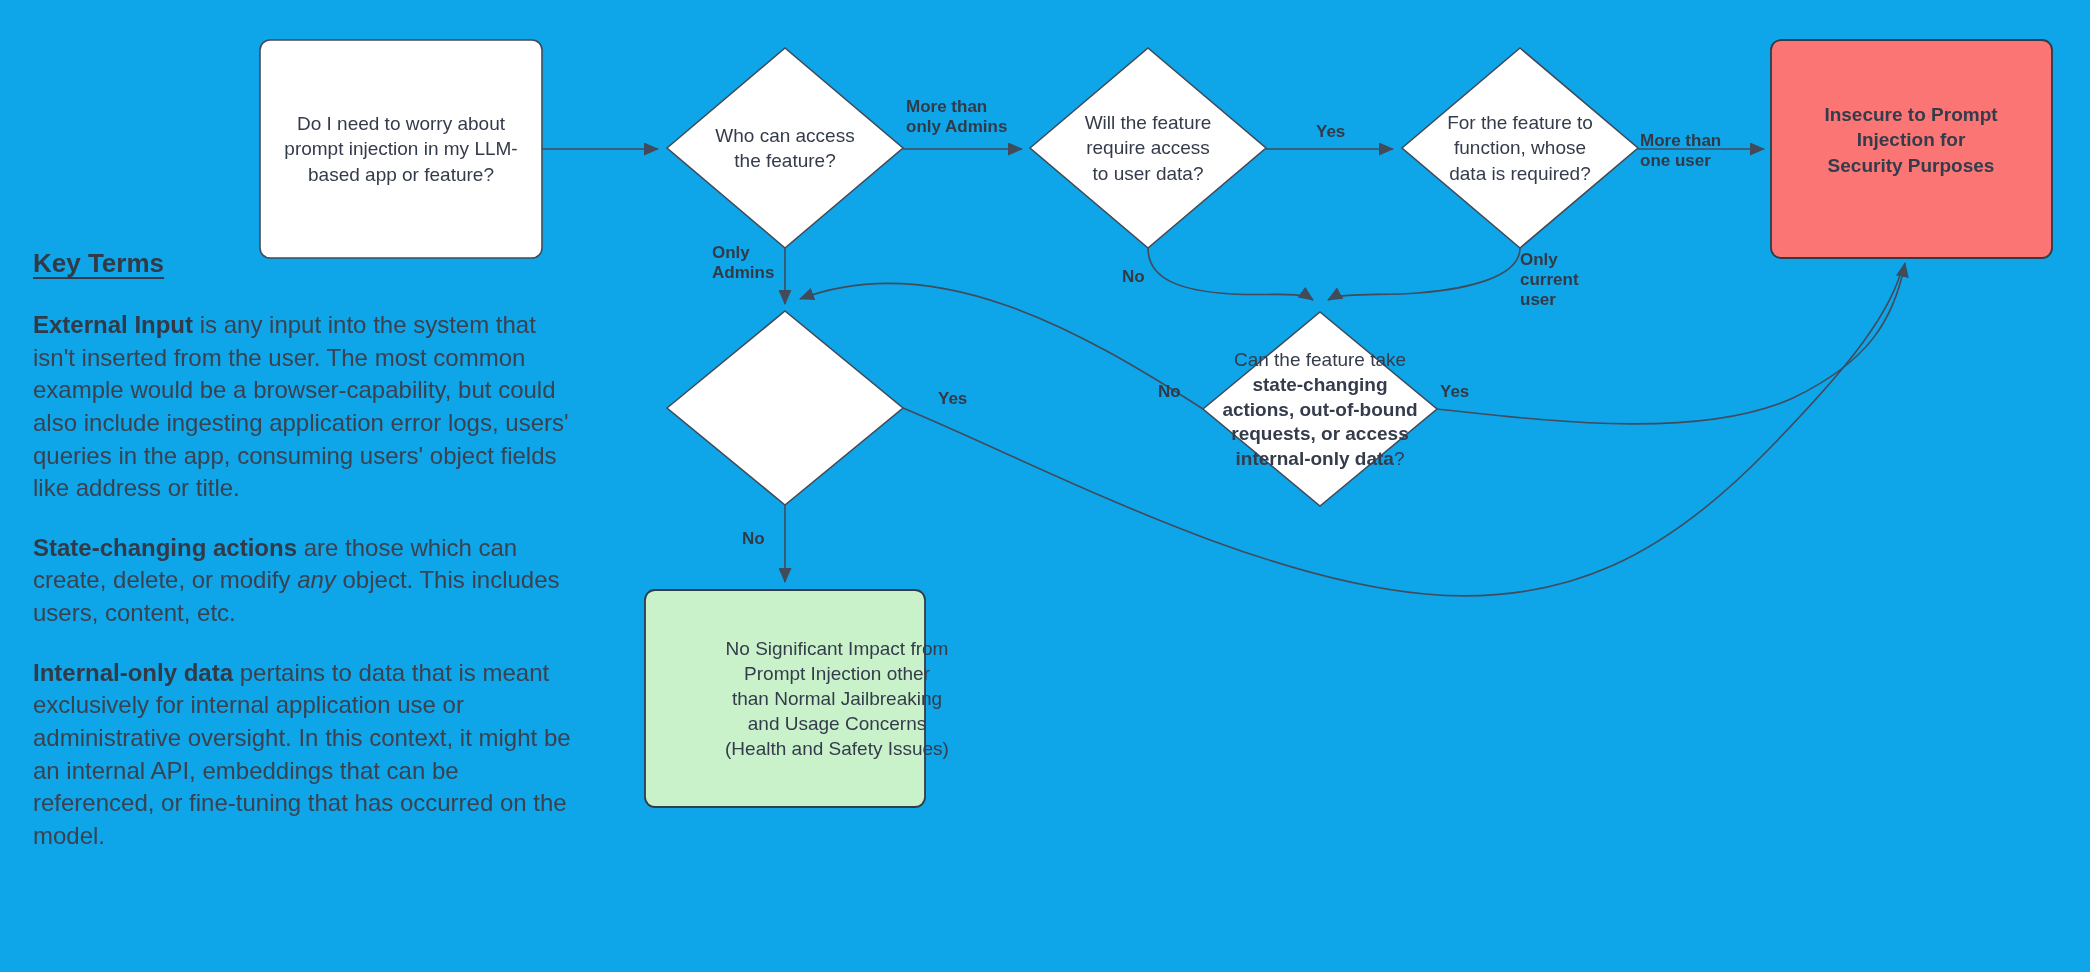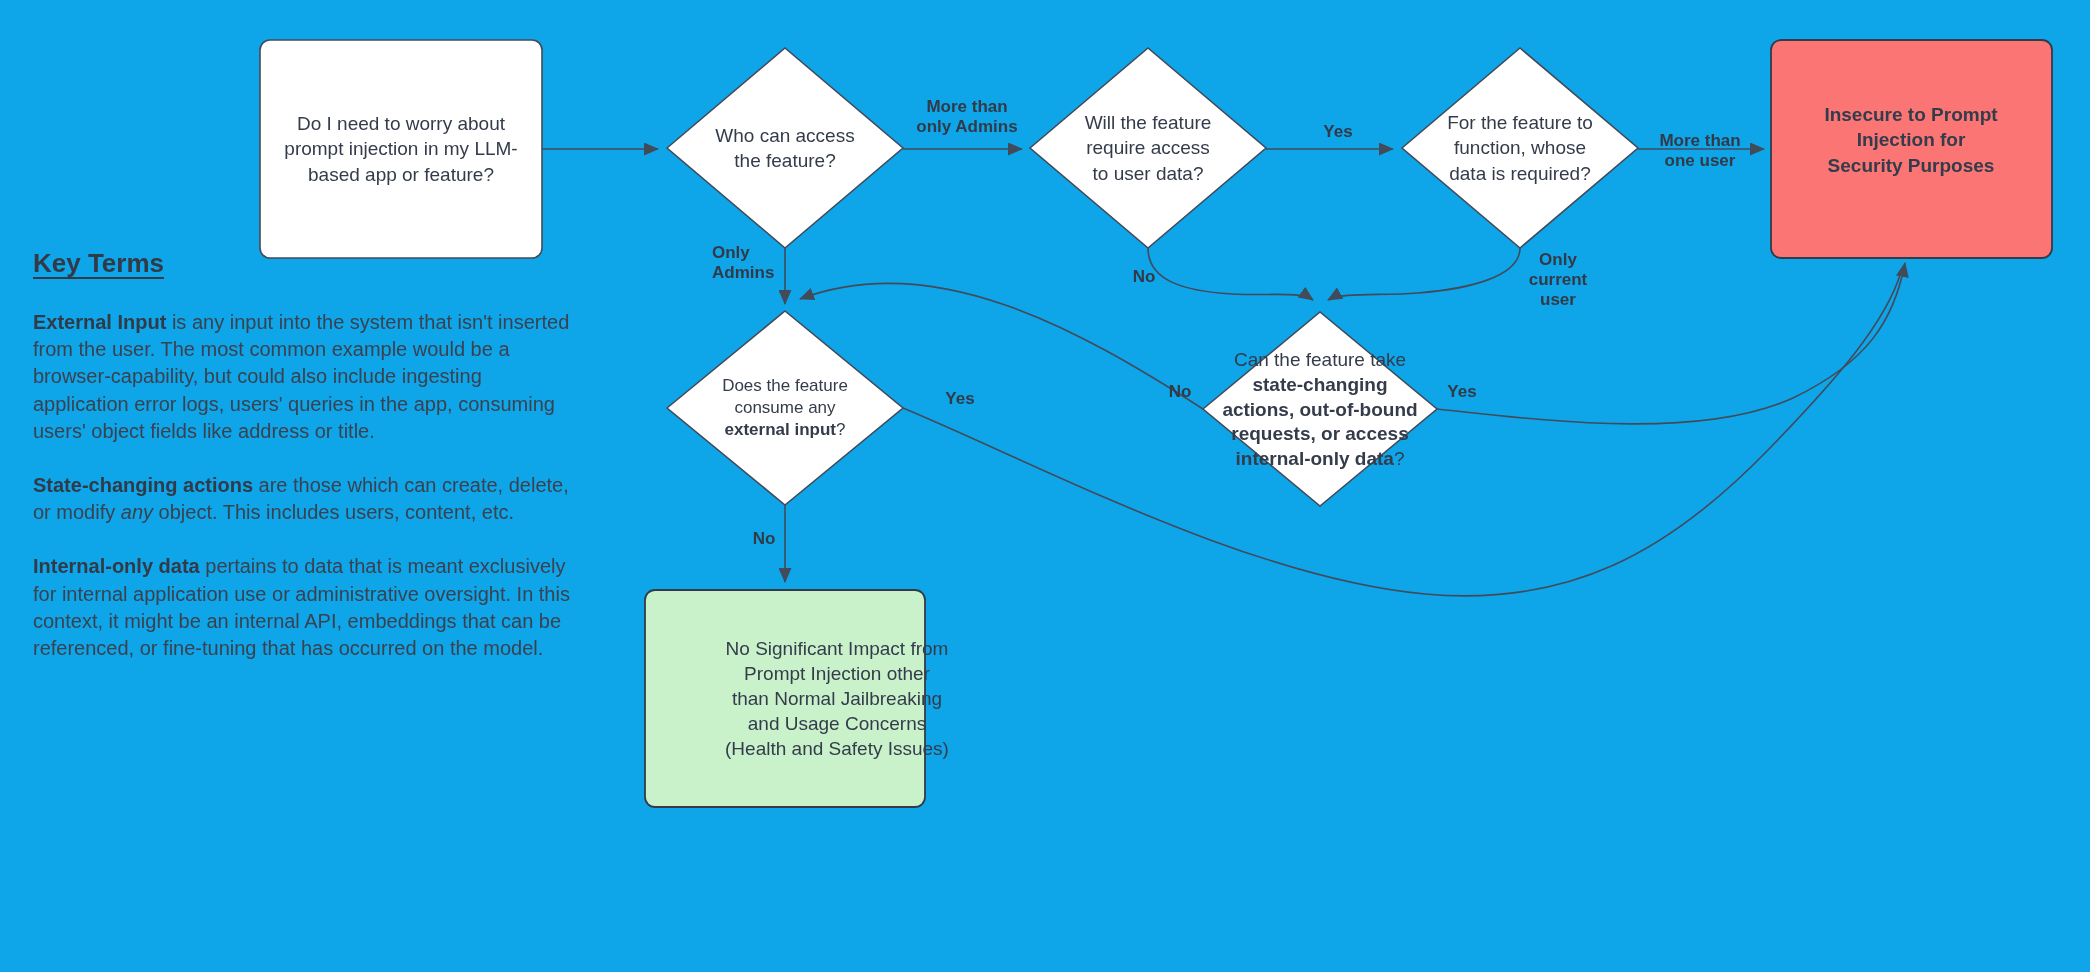--- a/index.html
+++ b/index.html
@@ -26,42 +26,41 @@
   }
   .node-text.small{font-size:19px;line-height:1.3;}
   .node-text.mid{font-size:17px;line-height:1.3;}
   .node-text.bold{font-weight:700;}
   .edge-label{
     position:absolute;
     font-size:17px;
     font-weight:700;
     line-height:1.18;
     color:#323a47;
-    text-align:center;
     text-wrap:balance;
   }
   .edge-label.left-align{text-align:left;}
   .key-terms{
     position:absolute;
     left:33px;
     top:248px;
     width:558px;
   }
   .key-terms h2{
     margin:0 0 30px 0;
     font-size:26px;
     font-weight:700;
     color:#323a47;
     text-decoration:underline;
     text-decoration-thickness:2px;
     text-underline-offset:5px;
   }
   .key-terms p{
     margin:0 12px 27px 0;
-    font-size:20px;
+    font-size:24px;
     line-height:1.36;
     color:#3a4250;
   }
   .key-terms p b{color:#323a47;}
 </style>
 </head>
 <body>
 
 <div class="canvas">
 
@@ -98,23 +97,20 @@
   <div class="node-text" style="left:276px;top:50px;width:250px;height:198px;">Do I need to worry about prompt injection in my LLM-based app or feature?</div>
 
   <div class="node-text" style="left:685px;top:98px;width:200px;height:100px;">Who can access the feature?</div>
 
   <div class="node-text" style="left:1078px;top:88px;width:140px;height:120px;">Will the feature require access to user data?</div>
 
   <div class="node-text" style="left:1432px;top:88px;width:176px;height:120px;">For the feature to function, whose data is required?</div>
 
   <div class="node-text bold" style="left:1796px;top:52px;width:230px;height:176px;">Insecure to Prompt Injection for Security Purposes</div>
 
-  <div class="node-text mid" style="left:700px;top:358px;width:170px;height:100px;">
-    <span><span>Does the feature consume any </span><b>external input</b><span>?</span></span>
-  </div>
 
   <div class="node-text small" style="left:1222px;top:355px;width:196px;height:110px;">
     <span><span>Can the feature take </span><b>state-changing actions, out-of-bound requests, or access internal-only data</b><span>?</span></span>
   </div>
 
   <div class="node-text" style="left:684px;top:600px;width:240px;height:197px;margin-left:33px;">No Significant Impact from Prompt Injection other than Normal Jailbreaking and Usage Concerns (Health and Safety Issues)</div>
 
   <div class="edge-label" style="left:906px;top:97px;width:122px;">More than only Admins</div>
 
   <div class="edge-label" style="left:1316px;top:122px;width:44px;">Yes</div>

